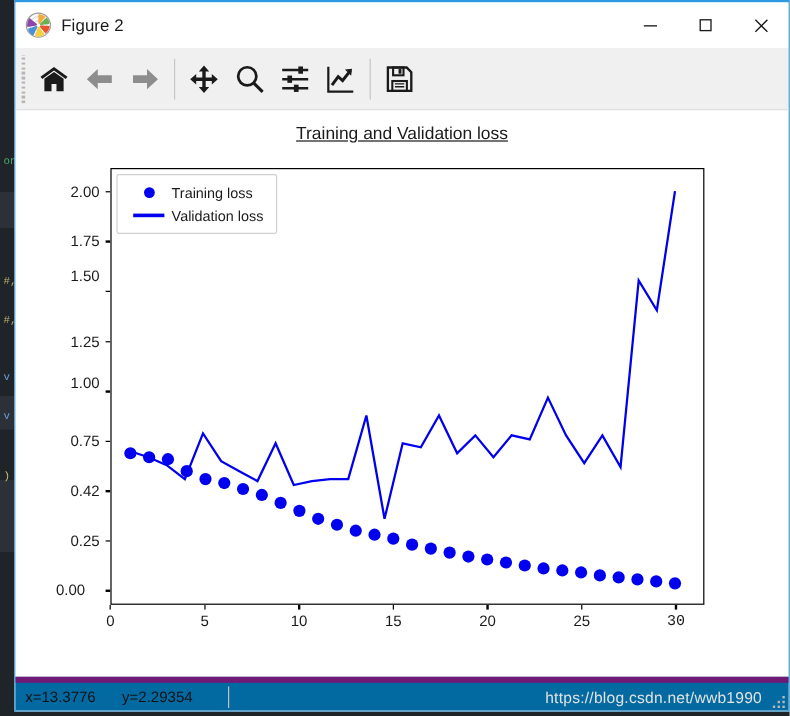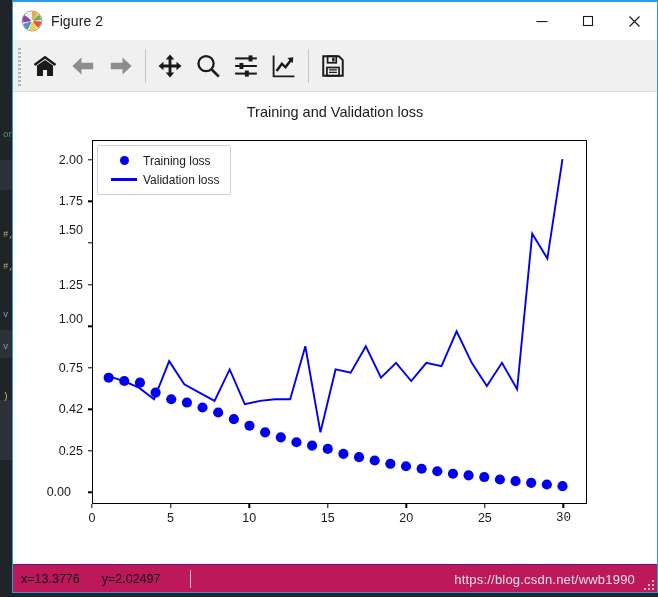--- a/index.html
+++ b/index.html
@@ -92,21 +92,21 @@
   #figure {
     flex: 1 1 auto;
     position: relative;
     background: #ffffff;
     overflow: hidden;
   }
   #plot-title {
     position: absolute;
     left: 0; right: 0; top: 12px;
     text-align: center;
-    font-size: 14.5px; color: #1a1a1a;
+    font-size: 14.5px; color: #1a1a1a; text-decoration: underline;
   }
   
   #axes {
     position: absolute;
     left: 79px; top: 48px; width: 495px; height: 364px;
     border: 1.4px solid #000;
     background: #fff;
   }
   #axes svg { position: absolute; inset: 0; display: block; }
 
@@ -155,22 +155,22 @@
   .legend-line {
     width: 26px; height: 2.4px; background: #0000ee;
   }
   .legend-label {
     font-size: 12px; color: #1a1a1a; white-space: nowrap;
   }
 
   
   #statusbar {
     flex: 0 0 28px; height: 28px;
-    background: #be185d;
-    border-top: 1px solid #701a75;
+    background: #0369a1;
+    border-top: 5px solid #701a75;
     display: flex; align-items: center;
     position: relative;
   }
   #status-coords {
     display: flex; align-items: center;
     font-size: 12.5px; color: #111;
     margin-left: 8px;
   }
   #status-x { margin-right: 22px; }
   #status-sep {
@@ -402,21 +402,21 @@
           </span>
           <span class="legend-label">Validation loss</span>
         </div>
       </div>
     </div>
   </div>
 
   <div id="statusbar">
     <div id="status-coords">
       <span id="status-x">x=13.3776</span>
-      <span id="status-y">y=2.02497</span>
+      <span id="status-y">y=2.29354</span>
     </div>
     <span id="status-sep"></span>
     <div id="watermark">https://blog.csdn.net/wwb1990</div>
     <div id="resize-grip">
       <i style="right:0;bottom:0;"></i>
         <i style="right:4px;bottom:0;"></i>
         <i style="right:8px;bottom:0;"></i>
       <i style="right:0;bottom:4px;"></i>
         <i style="right:4px;bottom:4px;"></i>
       <i style="right:0;bottom:8px;"></i>

